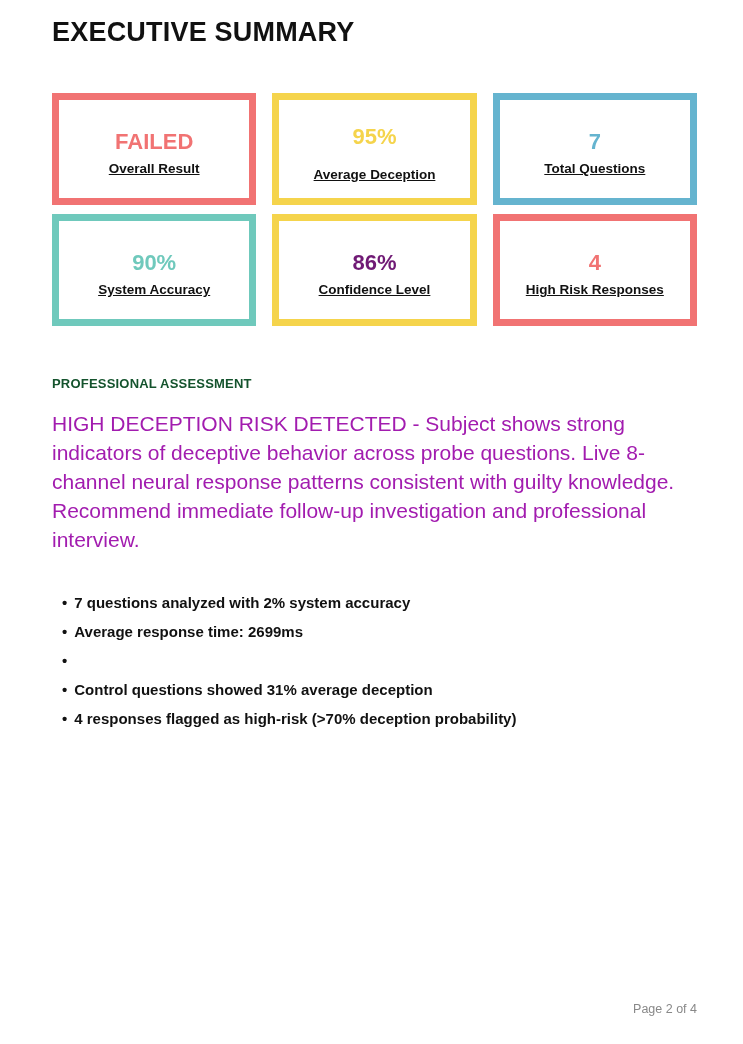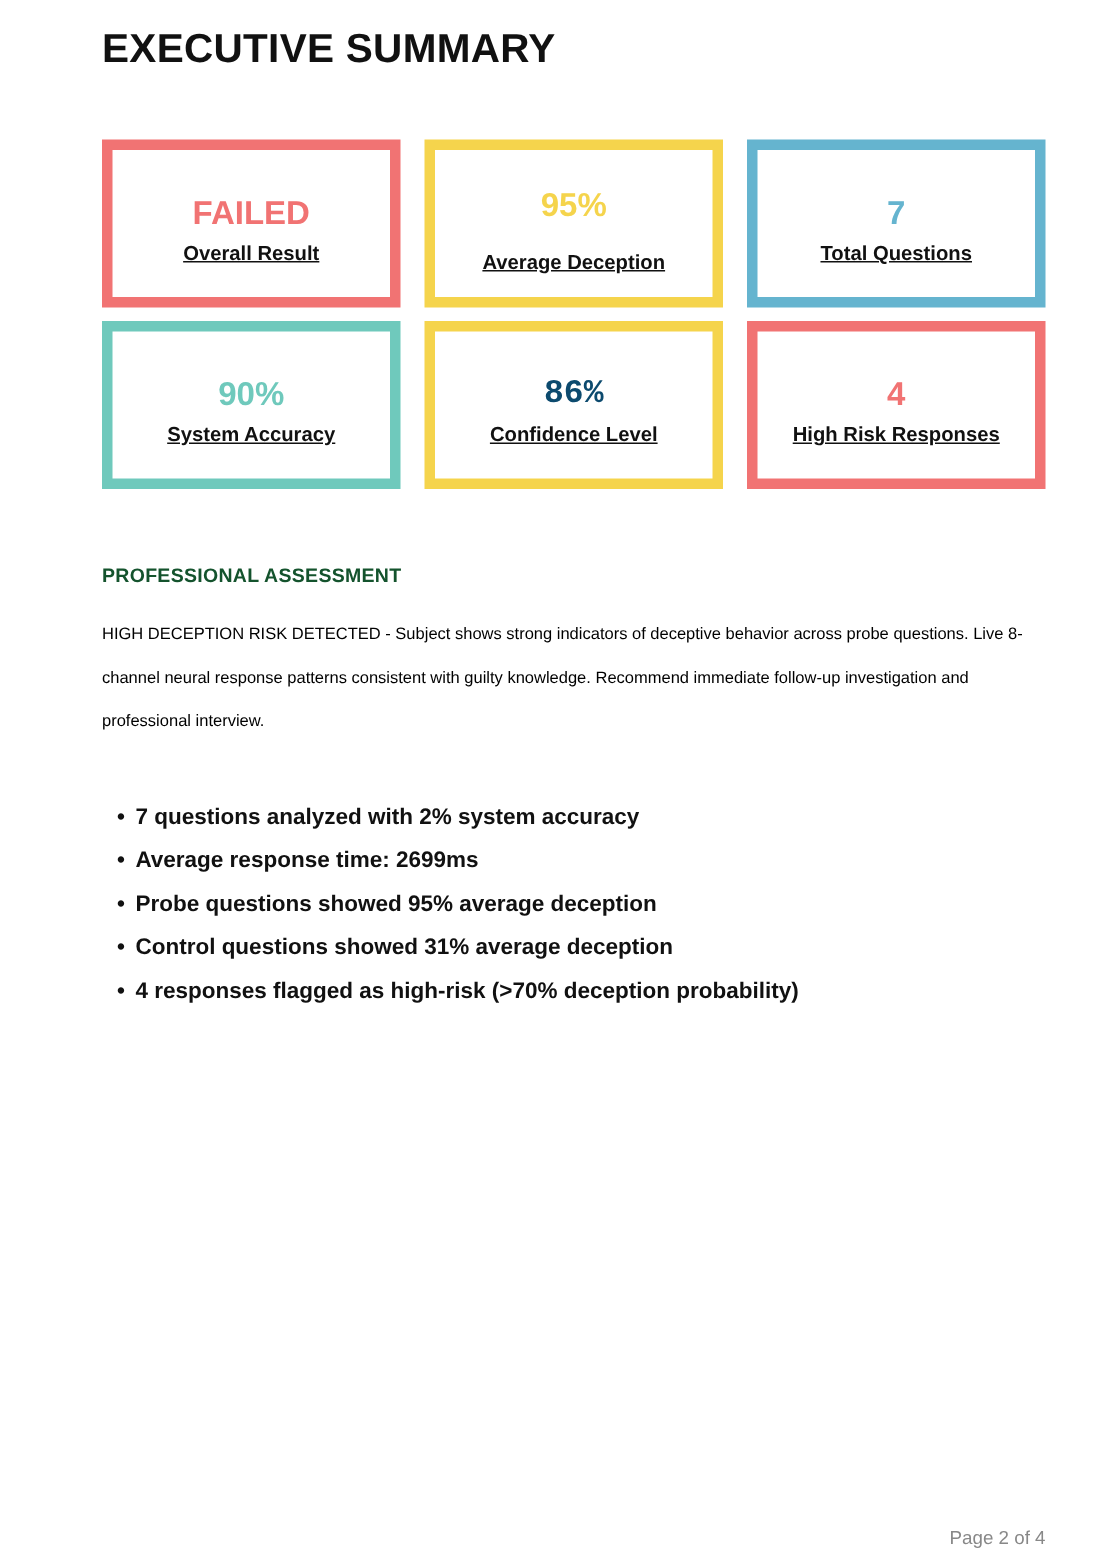--- a/index.html
+++ b/index.html
@@ -9,21 +9,21 @@
     color: #1b1b1b;
   }
   .page {
     position: relative;
     width: 743px;
     height: 1044px;
     background: #ffffff;
     overflow: hidden;
   }
   .content {
-    padding: 16px 46px 0 68px;
+    padding: 16px 46px 0 52px;
   }
   .page-title {
     font-size: 27px;
     font-weight: bold;
     color: #111111;
     letter-spacing: 0.2px;
     line-height: 1.2;
   }
   .stats-grid {
     margin-top: 45px;
@@ -57,24 +57,24 @@
   }
   .section-heading {
     font-size: 13px;
     font-weight: bold;
     color: #14532d;
     letter-spacing: 0.2px;
   }
   .assessment-section { margin-top: 50px; }
   .assessment-body {
     margin-top: 18px;
-    font-size: 11px;
+    font-size: 21px;
     line-height: 29px;
     font-weight: normal;
-    color: #000000;
+    color: #a21caf;
     max-width: 650px;
   }
   .findings-section { margin-top: 34px; }
   .findings-list {
     margin-top: 20px;
     list-style: none;
     padding-left: 10px;
   }
   .findings-list li {
     display: flex;
@@ -84,21 +84,21 @@
     color: #111111;
     line-height: 29px;
   }
   .bullet-dot {
     margin-right: 7px;
     font-weight: bold;
   }
   .page-footer {
     position: absolute;
     right: 46px;
-    bottom: 12px;
+    bottom: 28px;
     font-size: 12.5px;
     color: #888888;
   }
 </style>
 </head>
 <body>
 
 <div class="page">
   <div class="content">
 
@@ -115,21 +115,21 @@
       </div>
       <div class="stat-card" style="border-color: rgb(101, 180, 207);">
         <div class="stat-value" style="color: rgb(101, 180, 207);">7</div>
         <div class="stat-label">Total Questions</div>
       </div>
       <div class="stat-card" style="border-color: rgb(111, 201, 188); text-align: right;">
         <div class="stat-value" style="color: rgb(111, 201, 188);">90%</div>
         <div class="stat-label">System Accuracy</div>
       </div>
       <div class="stat-card" style="border-color: rgb(245, 212, 76);">
-        <div class="stat-value" style="color: #0c4a6e; font-family: Liberation Mono, monospace;">86%</div>
+        <div class="stat-value" style="color: #701a75;">86%</div>
         <div class="stat-label">Confidence Level</div>
       </div>
       <div class="stat-card" style="border-color: rgb(241, 115, 115);">
         <div class="stat-value" style="color: rgb(241, 115, 115);">4</div>
         <div class="stat-label">High Risk Responses</div>
       </div>
     </div>
 
     <div class="assessment-section">
       <h2 class="section-heading">PROFESSIONAL ASSESSMENT</h2>
@@ -141,21 +141,20 @@
         <li>
           <span class="bullet-dot">•</span>
           <span>7 questions analyzed with 2% system accuracy</span>
         </li>
         <li>
           <span class="bullet-dot">•</span>
           <span>Average response time: 2699ms</span>
         </li>
         <li>
           <span class="bullet-dot">•</span>
-          <span>Probe questions showed 95% average deception</span>
         </li>
         <li>
           <span class="bullet-dot">•</span>
           <span>Control questions showed 31% average deception</span>
         </li>
         <li>
           <span class="bullet-dot">•</span>
           <span>4 responses flagged as high-risk (&gt;70% deception probability)</span>
         </li>
       </ul>

